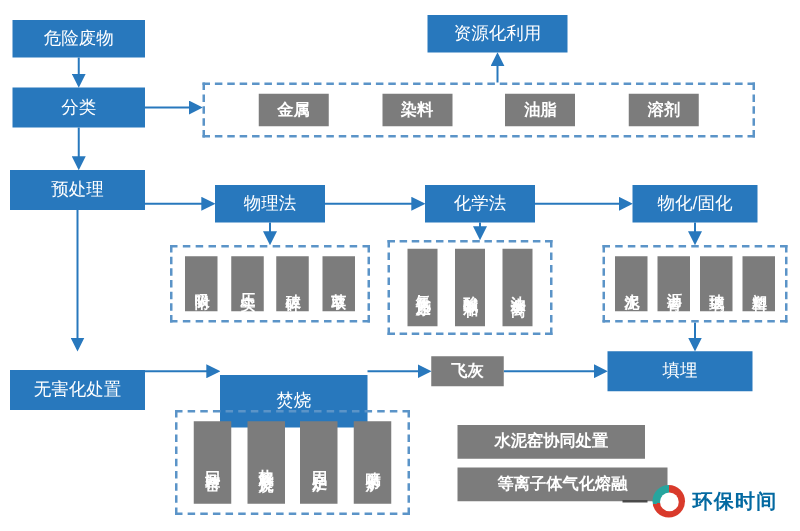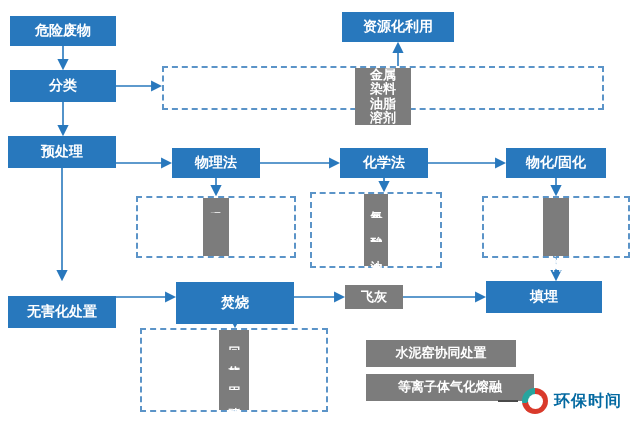--- a/index.html
+++ b/index.html
@@ -1,22 +1,22 @@
 <!DOCTYPE html>
 <html><head>
 <meta charset="utf-8">
 <style>
   * { margin:0; padding:0; box-sizing:border-box; }
   html,body { background:#ffffff; font-family:"Liberation Sans", sans-serif; }
   .stage { position:relative; width:640px; height:425px; background:#ffffff; overflow:hidden; }
   .wires { position:absolute; left:0; top:0; width:640px; height:425px; }
   .node { position:absolute; display:flex; align-items:center; justify-content:center; text-align:center; line-height:1.1; }
-  .blue { background:#2878bd; color:#ffffff; font-weight:bold; font-size:14px; }
+  .blue { background:#2878bd; color:#ffffff; font-weight:normal; font-size:14px; }
   .chip { background:#7c7c7c; color:#ffffff; font-size:13px; font-weight:bold; }
-  .dash { position:absolute; border:2px dashed #5b94c8; display:flex; align-items:center; justify-content:space-evenly;flex-direction:column; }
+  .dash { position:absolute; border:2px dashed #5b94c8; display:flex; align-items:center; justify-content:space-evenly; }
   .vchip { background:#7c7c7c; color:#ffffff; font-weight:bold; font-size:12px;
            writing-mode:vertical-rl; text-orientation:upright; letter-spacing:2px;
            display:flex; align-items:center; justify-content:center; }
   .brand-line { position:absolute; left:498px; top:400px; width:20px; height:2px; background:#4a4a4a; }
   .brand-logo { position:absolute; left:522px; top:388px; width:26px; height:26px; border-radius:50%;
                 background:conic-gradient(#d93a2b 0 72%, #27a59e 72% 100%);
                 display:flex; align-items:center; justify-content:center; }
   .brand-logo .hole { width:15px; height:15px; border-radius:50%; background:#ffffff; }
   .brand-name { position:absolute; left:554px; top:391px; font-size:16px; font-weight:bold; color:#0369a1; letter-spacing:1px; }
 </style>
@@ -52,21 +52,21 @@
   </svg>
 
   <div class="node blue" style="left:10px;top:16px;width:106px;height:30px">危险废物</div>
   <div class="node blue" style="left:10px;top:70px;width:106px;height:32px">分类</div>
   <div class="node blue" style="left:342px;top:12px;width:112px;height:30px">资源化利用</div>
   <div class="node blue" style="left:8px;top:136px;width:108px;height:32px">预处理</div>
   <div class="node blue" style="left:172px;top:148px;width:88px;height:30px">物理法</div>
   <div class="node blue" style="left:340px;top:148px;width:88px;height:30px">化学法</div>
   <div class="node blue" style="left:506px;top:148px;width:100px;height:30px">物化/固化</div>
   <div class="node blue" style="left:8px;top:296px;width:108px;height:32px">无害化处置</div>
-  <div class="node blue" style="left:176px;top:282px;width:118px;height:42px">焚烧</div>
+  <div class="node blue" style="left:176px;top:300px;width:118px;height:42px">焚烧</div>
   <div class="node blue" style="left:486px;top:281px;width:116px;height:32px">填埋</div>
 
   <div class="node chip" style="left:345px;top:285px;width:58px;height:24px">飞灰</div>
 
   <div class="dash" style="left:162px;top:66px;width:442px;height:44px">
     <div class="node chip" style="position:static;width:56px;height:26px">金属</div>
     <div class="node chip" style="position:static;width:56px;height:26px">染料</div>
     <div class="node chip" style="position:static;width:56px;height:26px">油脂</div>
     <div class="node chip" style="position:static;width:56px;height:26px">溶剂</div>
   </div>

